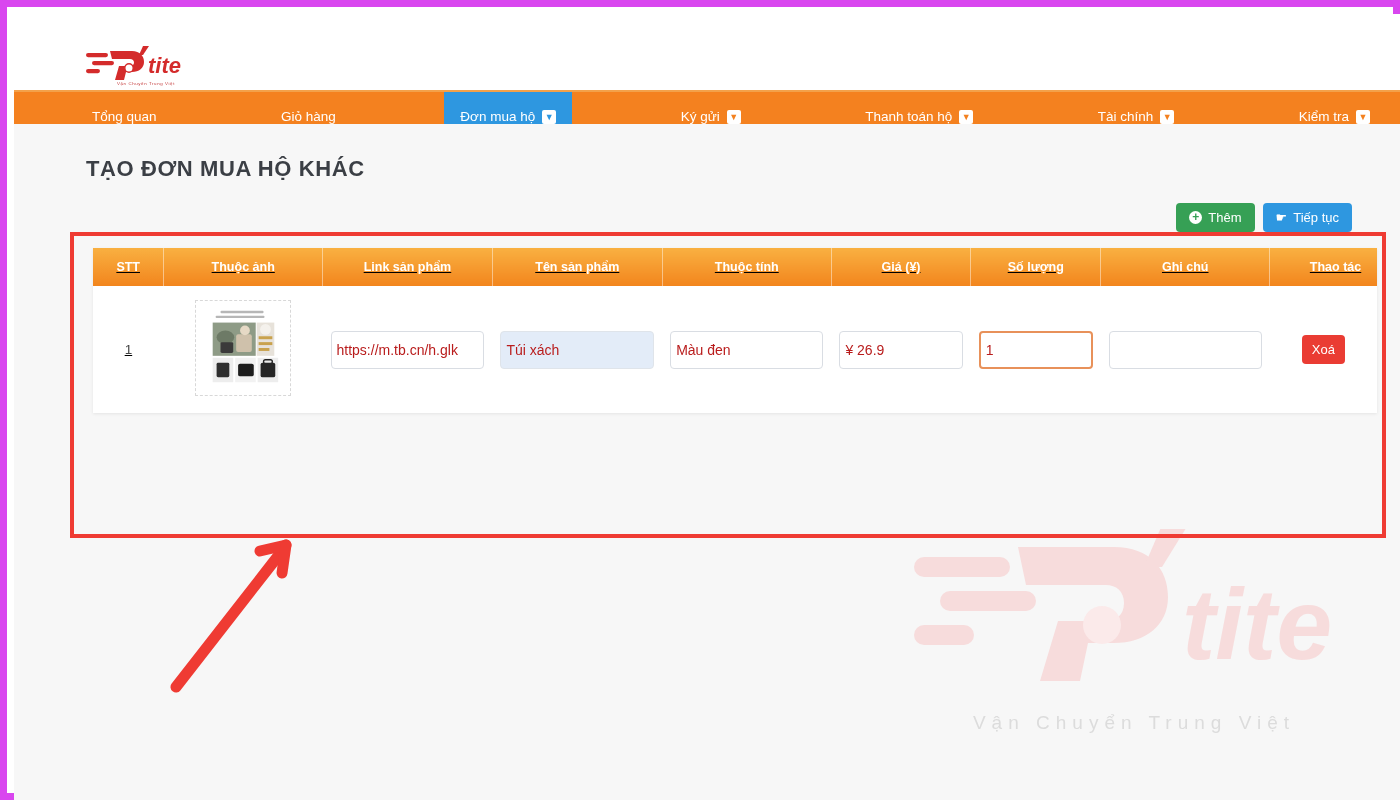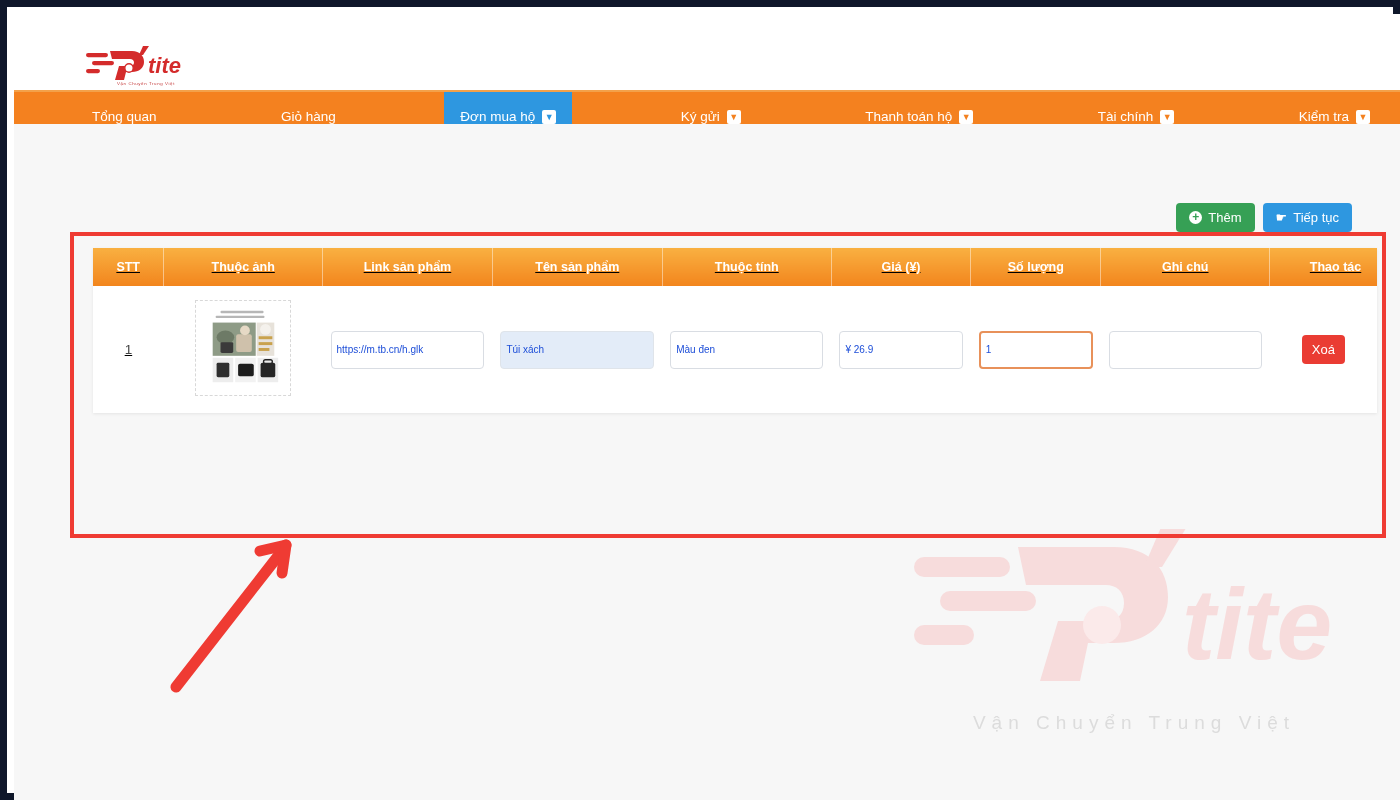--- a/index.html
+++ b/index.html
@@ -7,21 +7,21 @@
     width: 1400px; height: 800px;
     font-family: "Liberation Sans", sans-serif;
     background: #ffffff;
     overflow: hidden;
   }
 
   
   #frame {
     position: absolute; left: 0; top: 0;
     width: 1400px; height: 800px;
-    border: 7px solid #0f172a;
+    border: 7px solid #d946ef;
     background: #ffffff;
   }
   #page {
     position: absolute; left: 7px; top: 7px;
     width: 1386px; height: 786px;
     background: #f7f7f7;
     overflow: hidden;
   }
 
   
@@ -148,21 +148,21 @@
     font-size: 13.5px; color: #444; background: #fff;
   }
   .thumb {
     width: 96px; height: 96px; background: #fff;
     border: 1px dashed #d8d8d8; padding: 3px; display: inline-block;
   }
   .thumb-inner { width: 100%; height: 100%; display:block; }
 
   .fld {
     width: 100%; height: 38px; border: 1px solid #d9dde3; border-radius: 4px;
-    background: #ffffff; font-size: 10px; color: #1d4ed8;
+    background: #ffffff; font-size: 14px; color: #b91c1c;
     padding: 0 5px; font-family: "Liberation Sans", sans-serif;
     outline: none;
   }
   .fld::placeholder { color: #5f6368; }
   .fld.hl { background: #e3ecf8; border-color: #dfe4ea; }
   .fld.focus { border: 2px solid #e8915a; }
   .btn-del {
     background: #ea3c33; color: #fff; border: none; border-radius: 4px;
     font-size: 13px; padding: 7px 10px; cursor: pointer;
     font-family: "Liberation Sans", sans-serif;
@@ -266,20 +266,21 @@
 
       <div class="nav-item">
         <span>Kiểm tra</span>
         <span class="caret">▼</span>
       </div>
       <div style="width:14px"></div>
     </div>
 
     <div class="content">
 
+      <div class="page-title">TẠO ĐƠN MUA HỘ KHÁC</div>
 
       <div class="watermark">
         <svg width="420" height="185" viewBox="0 0 420 185">
           <g fill="#f7dcdc">
             <rect x="0" y="28" width="96" height="20" rx="10"></rect>
             <rect x="26" y="62" width="96" height="20" rx="10"></rect>
             <rect x="0" y="96" width="60" height="20" rx="10"></rect>
             <path d="M104 18 L200 18 C236 18 254 40 254 68 C254 96 232 114 200 114 L174 114 L166 152 L126 152 L144 92 L192 92 C202 92 210 86 210 74 C210 62 202 56 192 56 L112 56 Z"></path>
             <circle cx="188" cy="96" r="19" fill="#fbeaea"></circle>
             <path d="M248 -4 L274 -4 L248 38 L230 38 Z"></path>

